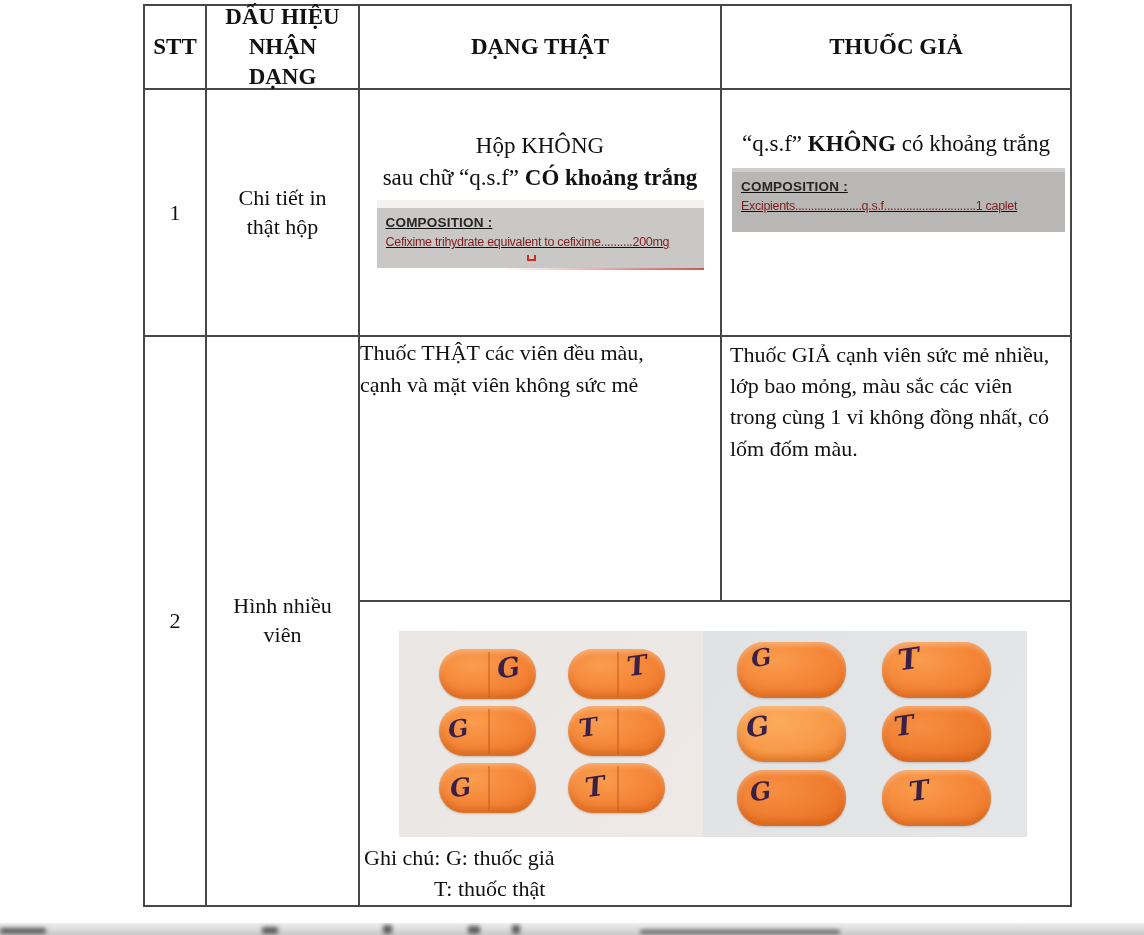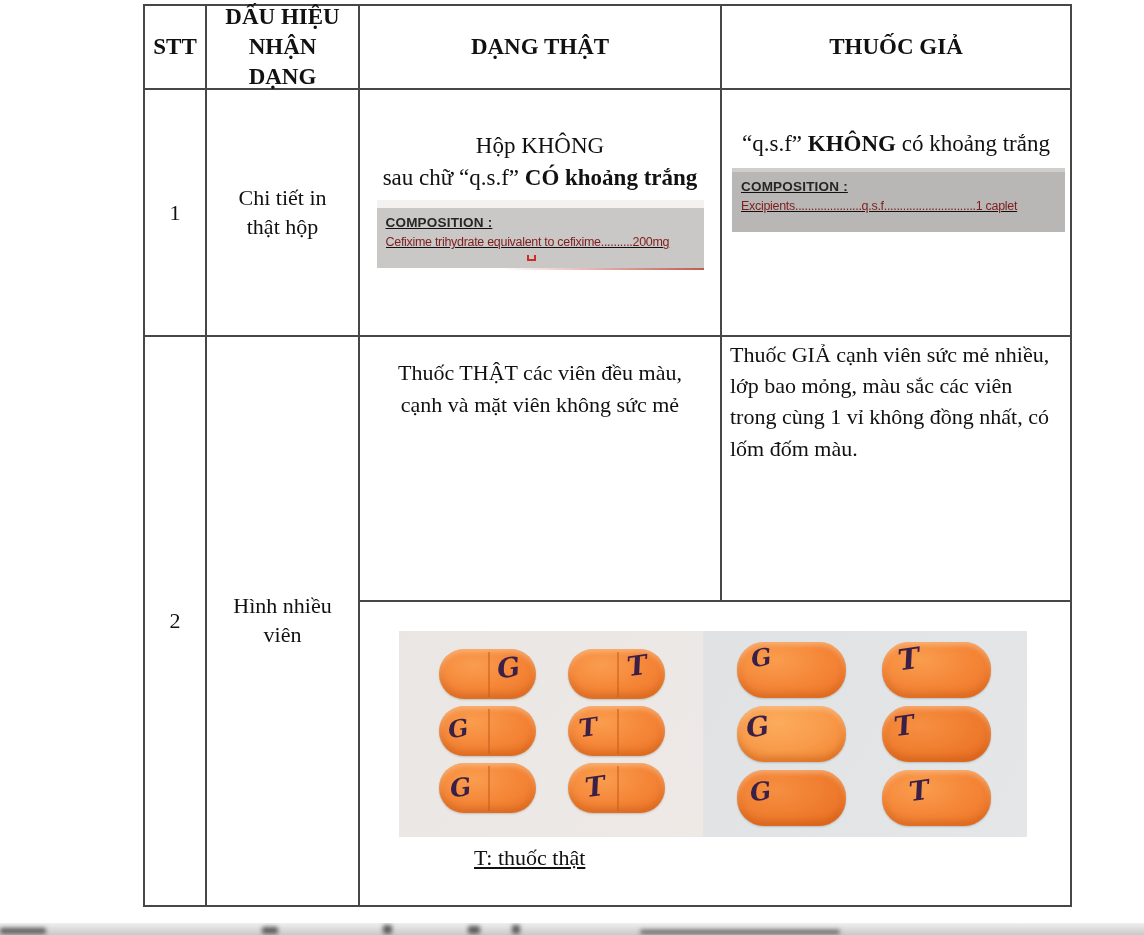--- a/index.html
+++ b/index.html
@@ -47,21 +47,21 @@
   .label-real .label-body{background:#c9c8c6;}
   .label-fake .label-body{background:#b8b7b5;}
   .label-title{font-weight:bold;font-size:13.5px;color:#262626;letter-spacing:.2px;margin-bottom:3px;}
   .label-line{font-size:12.5px;color:#7f1d1d;letter-spacing:-0.3px;line-height:19px;white-space:nowrap;overflow:hidden;}
   .red-bracket{position:absolute;left:150px;bottom:7px;width:9px;height:6px;
     border:2px solid #cf2b1f;border-top:none;}
   .label-real::after{content:"";position:absolute;right:0;bottom:-2px;width:62%;height:2px;
     background:linear-gradient(to right,rgba(190,60,40,0),rgba(184,62,48,.85));}
 
   
-  .real-desc{margin-top:20px;text-align:center;font-size:22px;line-height:1.45;}
+  .real-desc{margin-top:0;font-size:22px;line-height:1.45;}
   .real-desc span{display:block;}
   .fake-desc{margin:2px 6px 0 8px;text-align:left;font-size:22px;line-height:1.42;}
 
   
   .pills-photo{display:flex;margin:29px 0 0 39px;width:628px;height:206px;}
   .panel{position:relative;height:206px;display:flex;}
   .panel-left{width:304px;background:linear-gradient(135deg,#e9e6e3 0%,#ece8e5 60%,#efe9e6 100%);padding:18px 0 0 40px;}
   .panel-right{width:324px;background:linear-gradient(120deg,#e0e2e4 0%,#e4e6e7 100%);padding:11px 0 0 34px;}
   .pill-col{display:flex;flex-direction:column;}
   .panel-left .pill-col{gap:7px;margin-right:32px;}
@@ -72,21 +72,21 @@
   .pill{background:radial-gradient(ellipse at 35% 32%,#fa9d4e 0%,#f58739 48%,#ed7426 100%);
     box-shadow:inset 0 -5px 7px rgba(186,82,14,.42),inset 0 3px 5px rgba(255,220,180,.5),0 1px 2px rgba(0,0,0,.18);}
   .pill.scored::before{content:"";position:absolute;left:50%;top:5%;height:90%;width:2px;
     background:rgba(198,95,28,.55);}
   .pill.shade-light{background:radial-gradient(ellipse at 38% 30%,#fcab5d 0%,#f89b4a 50%,#f0832f 100%);}
   .pill.shade-deep{background:radial-gradient(ellipse at 35% 35%,#f68f42 0%,#ef7c2e 55%,#e66a1f 100%);}
   .mark{position:absolute;font-family:"DejaVu Serif",serif;font-style:italic;font-weight:bold;
     font-size:27px;color:#3a1f46;transform:rotate(-8deg);line-height:1;}
 
   .notes{margin:6px 0 0 4px;font-size:22px;line-height:1.4;text-align:left;}
-  .notes .n2{margin-left:110px;text-decoration:underline;}
+  .notes .n2{margin-left:70px;}
 
   
   .bottom-strip{position:absolute;left:0;bottom:0;width:1144px;height:12px;
     background:linear-gradient(to bottom,#efefef,#c9c9c9);overflow:hidden;}
   .bottom-strip i{position:absolute;bottom:1px;background:#5d5d5d;filter:blur(2px);border-radius:2px;}
   .bs1{left:262px;width:16px;height:7px;}
   .bs2{left:383px;width:9px;height:9px;}
   .bs3{left:468px;width:12px;height:8px;}
   .bs4{left:512px;width:8px;height:9px;}
   .bs5{left:0px;width:46px;height:6px;background:#9a9a9a;}
@@ -221,20 +221,21 @@
             </div>
           <div class="pill pill-lg">
               <span class="mark" style="left:27px;top:7px;">T</span>
             </div>
         </div>
       </div>
 
     </div>
 
     <div class="notes">
+      <div class="n1">Ghi chú: G: thuốc giả</div>
       <div class="n2">T: thuốc thật</div>
     </div>
   </div>
 
 </div>
 
 <div class="bottom-strip">
   <i class="bs1"></i>
     <i class="bs2"></i>
     <i class="bs3"></i>

